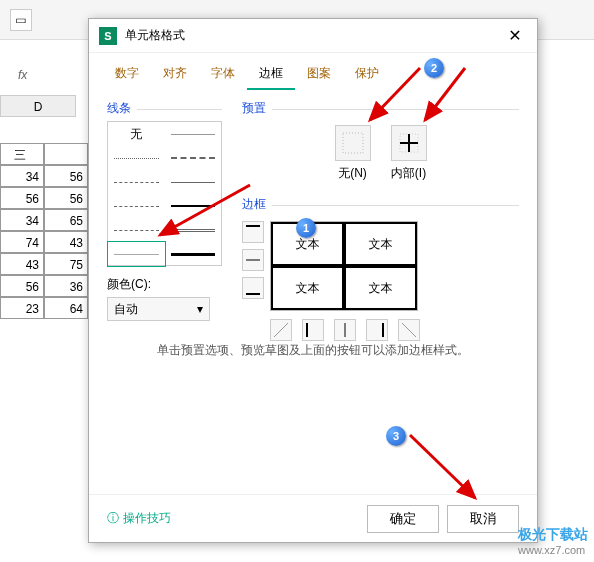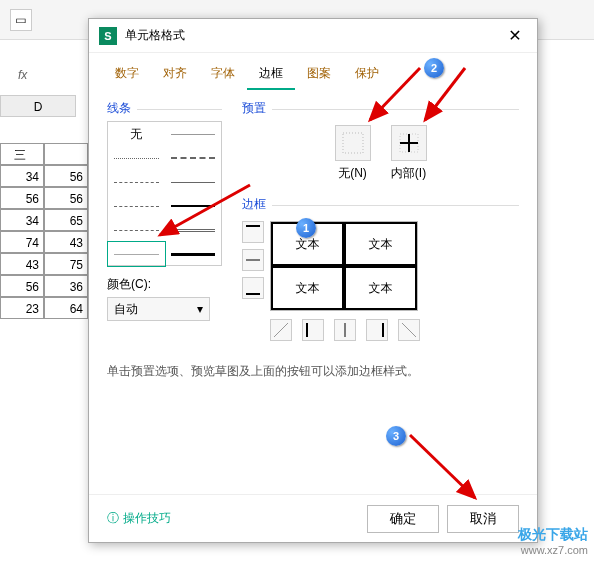--- a/index.html
+++ b/index.html
@@ -38,29 +38,29 @@
 .preset-row { display: flex; gap: 20px; justify-content: center; margin: 8px 0 14px; }
 .preset-btn { display: flex; flex-direction: column; align-items: center; gap: 4px; cursor: pointer; }
 .preset-icon { width: 36px; height: 36px; border: 1px solid #ccc; background: #f4f4f4; display: flex; align-items: center; justify-content: center; }
 .preset-icon.sel { background: #fff; border: 1px solid #888; }
 .preview-wrap { display: flex; gap: 6px; align-items: flex-start; }
 .side-btns { display: flex; flex-direction: column; gap: 6px; }
 .edge-btn { width: 22px; height: 22px; border: 1px solid #ccc; background: #f7f7f7; cursor: pointer; display:flex; align-items:center; justify-content:center; }
 .preview-box { width: 148px; height: 90px; border: 1px solid #bbb; display: grid; grid-template: 1fr 1fr / 1fr 1fr; }
 .pv-cell { border: 2px solid #000; display: flex; align-items: center; justify-content: center; }
 .bottom-edge-btns { display: flex; gap: 10px; margin-top: 8px; margin-left: 28px; }
-.hint { color: #555; margin-top: 22px; font-size: 12px; }
+.hint { color: #555; margin-top: 1px; font-size: 12px; text-align: center; }
 .dlg-footer { height: 48px; display: flex; align-items: center; padding: 0 18px; border-top: 1px solid #eee; }
 .tips-link { color: #0a8; display: flex; align-items: center; gap: 4px; cursor: pointer; }
 .footer-btns { margin-left: auto; display: flex; gap: 8px; }
 .btn { width: 72px; height: 28px; border: 1px solid #bbb; background: #fff; cursor: pointer; }
 
 .bubble { position: absolute; width: 20px; height: 20px; border-radius: 50%; background: radial-gradient(circle at 30% 30%, #6ab0ff, #1a5fd0); color: #fff; font-weight: bold; display: flex; align-items: center; justify-content: center; font-size: 11px; box-shadow: 1px 1px 2px rgba(0,0,0,0.4); }
 .arrow { position: absolute; pointer-events: none; }
-.watermark { position: absolute; right: 6px; bottom: 6px; text-align: right; font-size: 11px; }
+.watermark { position: absolute; right: 6px; bottom: 6px; text-align: left; font-size: 11px; }
 .wm1 { color: #3aa6e8; font-weight: bold; font-size: 14px; }
 .wm2 { color: #888; }
 </style>
 </head>
 <body>
 
 <div class="bg-sheet">
   <div class="toolbar-top">
     <div class="tb-btn">▭</div>
   </div>

